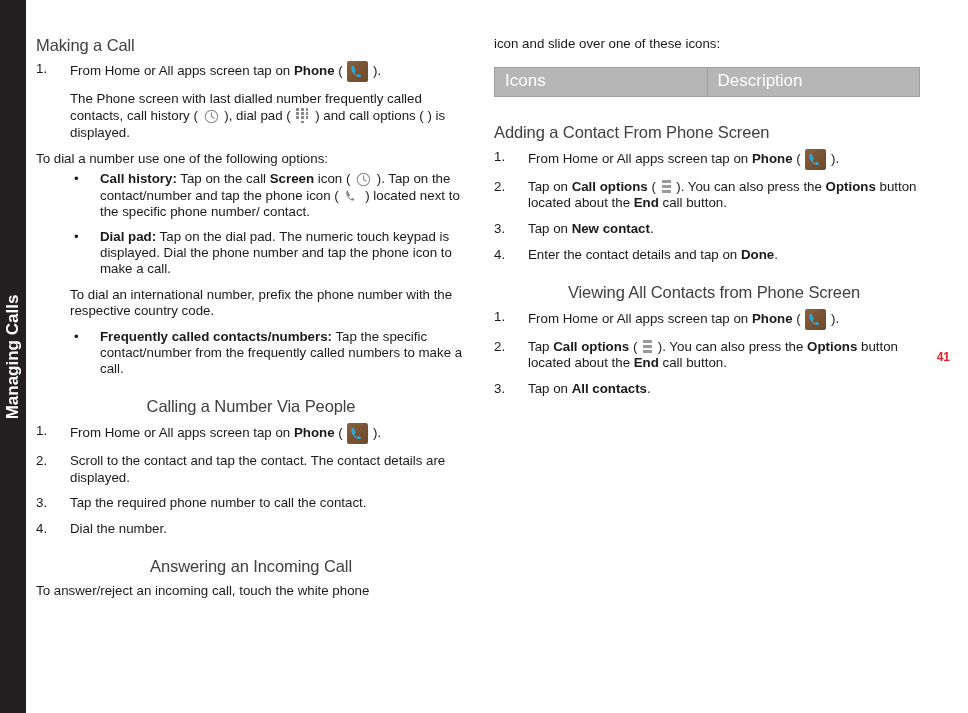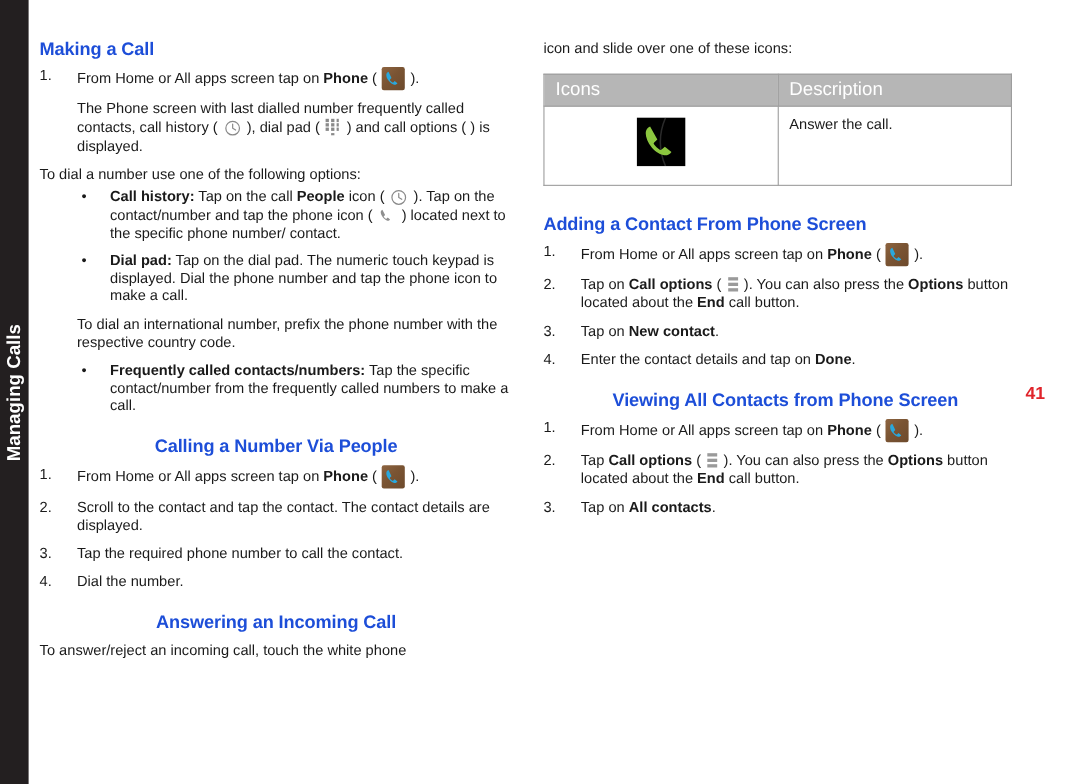--- a/index.html
+++ b/index.html
@@ -50,23 +50,23 @@
 
   .column {
     position: absolute;
     top: 36px;
   }
   #col-left  { left: 36px;  width: 430px; }
   #col-right { left: 494px; width: 440px; }
 
   
   .sect-head {
-    color: #1d4ed8;
+    color: #404040;
     font-size: 16.5px;
-    font-weight: bold;
+    font-weight: normal;
     font-family: "Liberation Sans Narrow", "Liberation Sans", sans-serif;
     font-stretch: condensed;
     margin: 0 0 7px 0;
     letter-spacing: -0.1px;
     line-height: 1.12;
   }
   .sect-head.spaced { margin-top: 20px; text-align: center; }
 
   
   .para {
@@ -197,21 +197,21 @@
     overflow: hidden;
   }
   .tile svg { position: absolute; left: 0; top: 0; }
 
   
   #page-number {
     position: absolute;
     right: 18px;
     top: 350px;
     color: #e0242b;
-    font-size: 16px;
+    font-size: 12px;
     font-weight: bold;
     font-family: "Liberation Sans Narrow", "Liberation Sans", sans-serif;
   }
 </style>
 </head>
 <body>
 
 <div id="page">
 
   <div id="side-tab">
@@ -231,21 +231,21 @@
 
     <p class="para indent"><span>The Phone screen with last dialled number frequently called contacts, call history ( </span><span class="ico ico-clock"><svg width="15" height="15" viewBox="0 0 15 15">
             <circle cx="7.5" cy="7.5" r="6.2" fill="none" stroke="#8a8a8a" stroke-width="1.1"></circle>
             <path d="M7.5 3.8V7.5l2.7 1.7" fill="none" stroke="#8a8a8a" stroke-width="1.1" stroke-linecap="round"></path>
           </svg></span><span> ), dial pad ( </span><span class="ico ico-dialpad"><i style="left:0;top:0"></i><i style="left:4.6px;top:0"></i><i style="left:9.2px;top:0"></i><i style="left:0;top:4.2px"></i><i style="left:4.6px;top:4.2px"></i><i style="left:9.2px;top:4.2px"></i><i style="left:0;top:8.4px"></i><i style="left:4.6px;top:8.4px"></i><i style="left:9.2px;top:8.4px"></i><i style="left:4.6px;top:12.6px"></i></span><span> ) and call options ( ) is displayed.</span></p>
 
     <p class="para tight">To dial a number use one of the following options:</p>
 
     <div class="bulrow">
       <span class="bul">•</span>
-      <span class="body"><b>Call history:</b><span> Tap on the call </span><b>People</b><span> icon ( </span><span class="ico ico-clock"><svg width="15" height="15" viewBox="0 0 15 15">
+      <span class="body"><b>Call history:</b><span> Tap on the call </span><b>Screen</b><span> icon ( </span><span class="ico ico-clock"><svg width="15" height="15" viewBox="0 0 15 15">
               <circle cx="7.5" cy="7.5" r="6.2" fill="none" stroke="#8a8a8a" stroke-width="1.1"></circle>
               <path d="M7.5 3.8V7.5l2.7 1.7" fill="none" stroke="#8a8a8a" stroke-width="1.1" stroke-linecap="round"></path>
             </svg></span><span> ). Tap on the contact/number and tap the phone icon ( </span><span class="ico ico-handset-small"><svg width="15" height="14" viewBox="0 0 15 14">
               <path d="M3.6 1.6C2.7 2 2.1 2.8 2.1 3.8c0 1.3.6 3.1 1.9 4.8 1.3 1.7 3 2.7 4.2 3 1 .2 1.9-.3 2.4-1.1l-2.1-1.7-1.1 1c-.2.2-.4.2-.6.1-.8-.4-1.4-1-1.9-1.8-.1-.2-.1-.4.1-.6l1.1-1-2.5-4.9z" fill="#8f8f8f"></path>
             </svg></span><span> ) located next to the specific phone number/ contact.</span></span>
     </div>
 
     <div class="bulrow">
       <span class="bul">•</span>
       <span class="body"><b>Dial pad:</b><span> Tap on the dial pad. The numeric touch keypad is displayed. Dial the phone number and tap the phone icon to make a call.</span></span>
@@ -292,31 +292,20 @@
     <p class="para">icon and slide over one of these icons:</p>
 
     <table id="icon-table">
       <thead>
         <tr>
           <th>Icons</th>
           <th>Description</th>
         </tr>
       </thead>
       <tbody>
-        <tr>
-          <td class="cell-icon">
-            <span class="tile">
-              <svg width="44" height="44" viewBox="0 0 44 44">
-                <path d="M26 0 C20 14 20 30 26 44" stroke="#2a2a2a" stroke-width="1.4" fill="none"></path>
-                <path d="M12 8c-2.4 1-4 3.3-4 6 0 3.8 1.8 8.8 5.5 13.2 3.7 4.4 8.3 6.8 11.6 7 2.6.2 4.9-1.1 6.3-3.1l-6-4.8-2.9 2.7c-.5.5-1.2.5-1.7.2-2.1-1.3-3.9-3-5.3-5-.3-.5-.3-1.2.2-1.6l2.9-2.7L12 8z" fill="#8cc63f"></path>
-              </svg>
-            </span>
-          </td>
-          <td class="cell-desc">Answer the call.</td>
-        </tr>
       </tbody>
     </table>
 
     <h2 class="sect-head" style="margin-top:26px">Adding a Contact From Phone Screen</h2>
 
     <div class="numrow">
       <span class="num">1.</span>
       <span class="body"><span>From Home or All apps screen tap on </span><b>Phone</b><span> ( </span><span class="ico ico-phone-app"><svg width="17" height="17" viewBox="0 0 17 17">
               <path d="M4.2 2.3c-1.1.4-1.9 1.4-2 2.6-.1 1.5.6 3.6 2.2 5.6 1.6 2 3.5 3.2 5 3.5 1.2.2 2.3-.3 2.9-1.3l-2.5-2-1.3 1.2c-.2.2-.5.2-.7.1-.9-.5-1.7-1.2-2.3-2.1-.1-.2-.1-.5.1-.7l1.3-1.2-2.7-5.7z" fill="#29a8dd"></path>
             </svg></span><span> ).</span></span>

